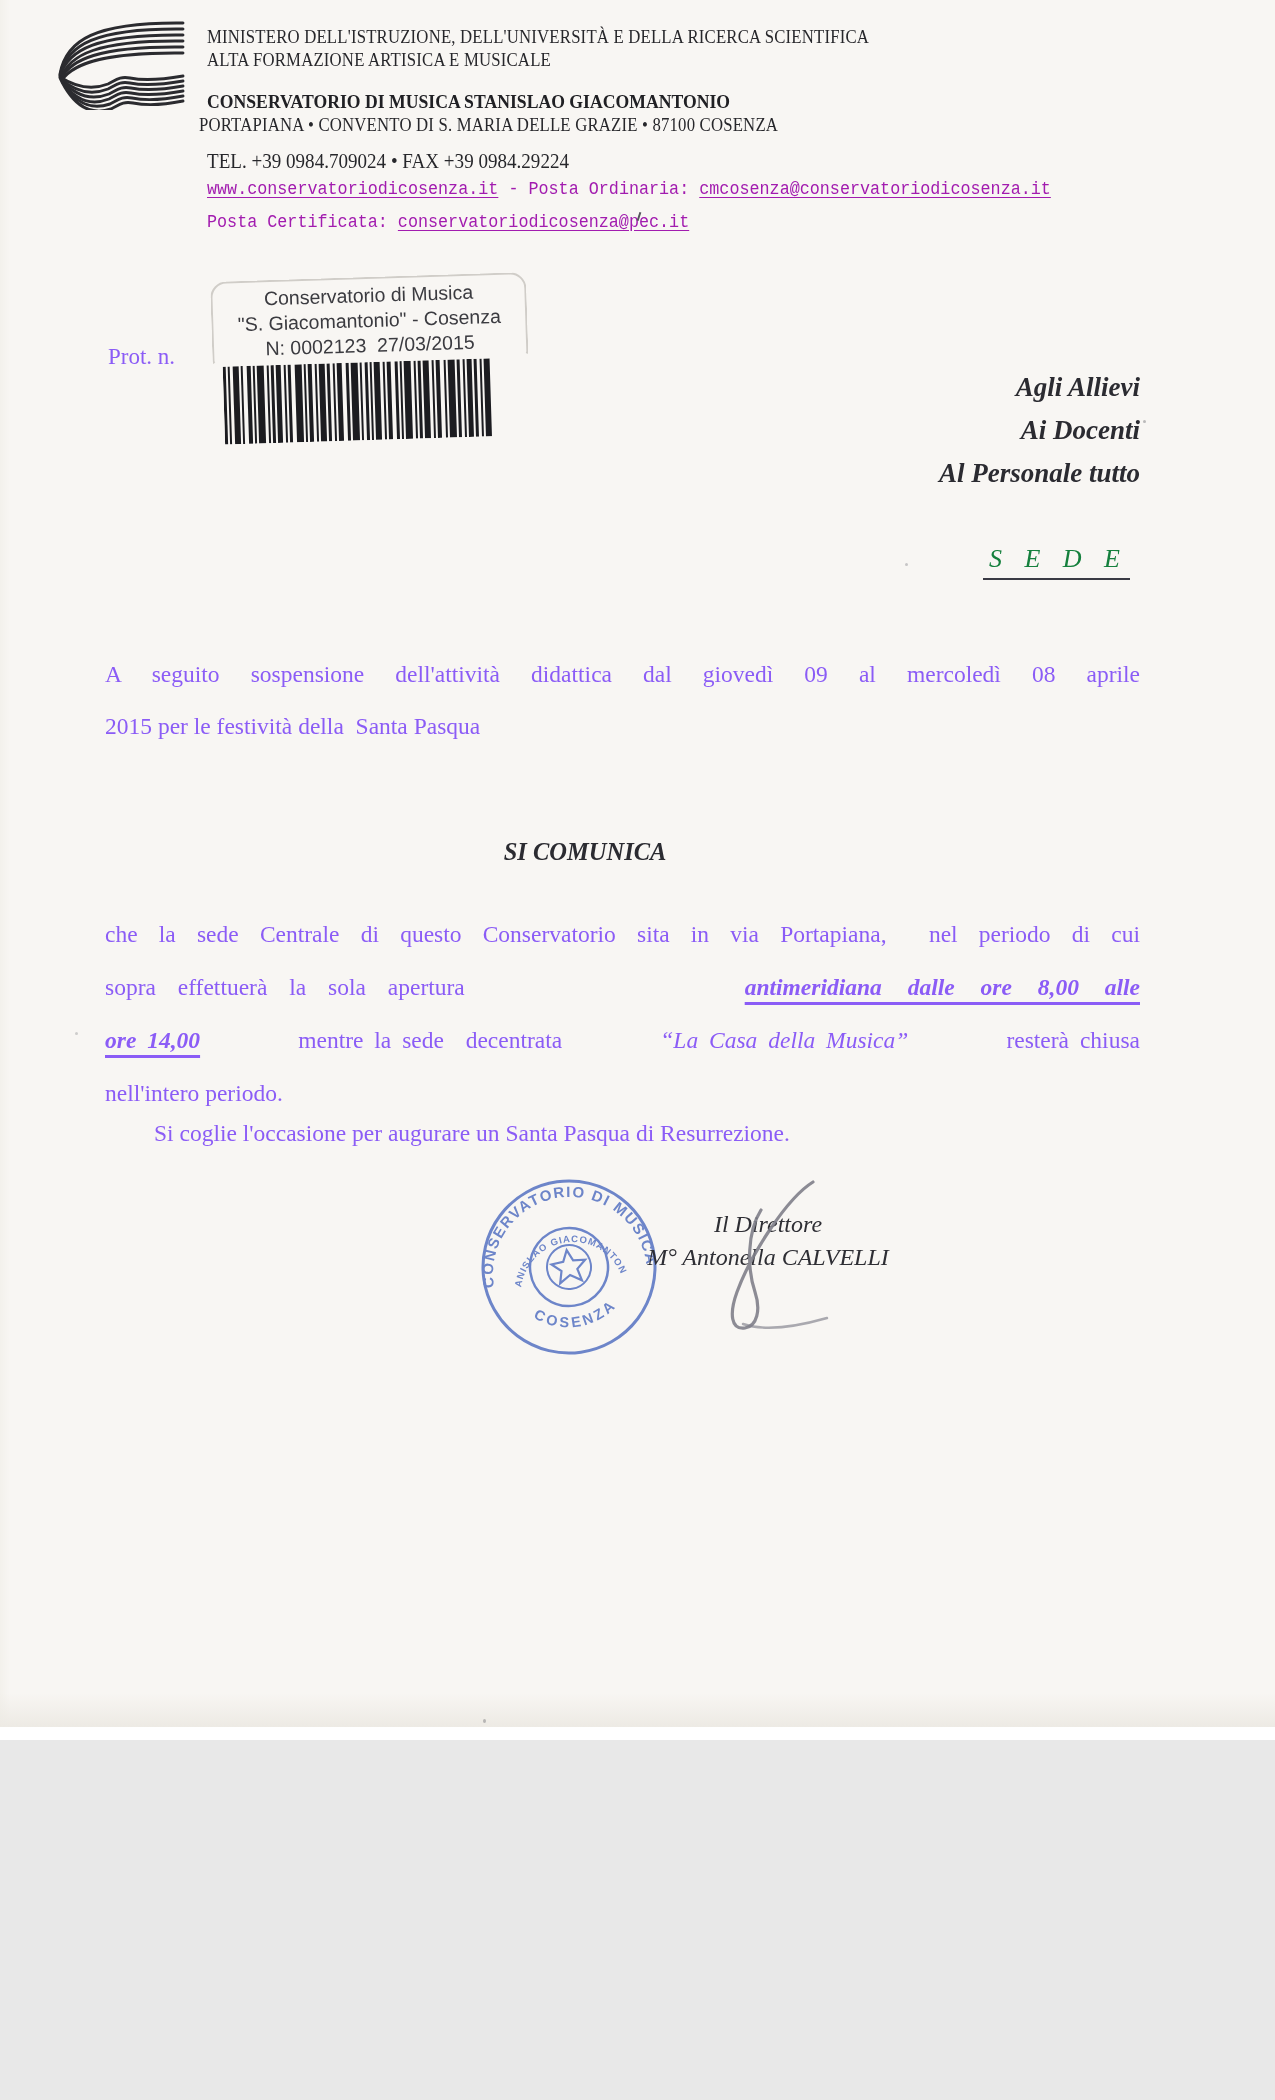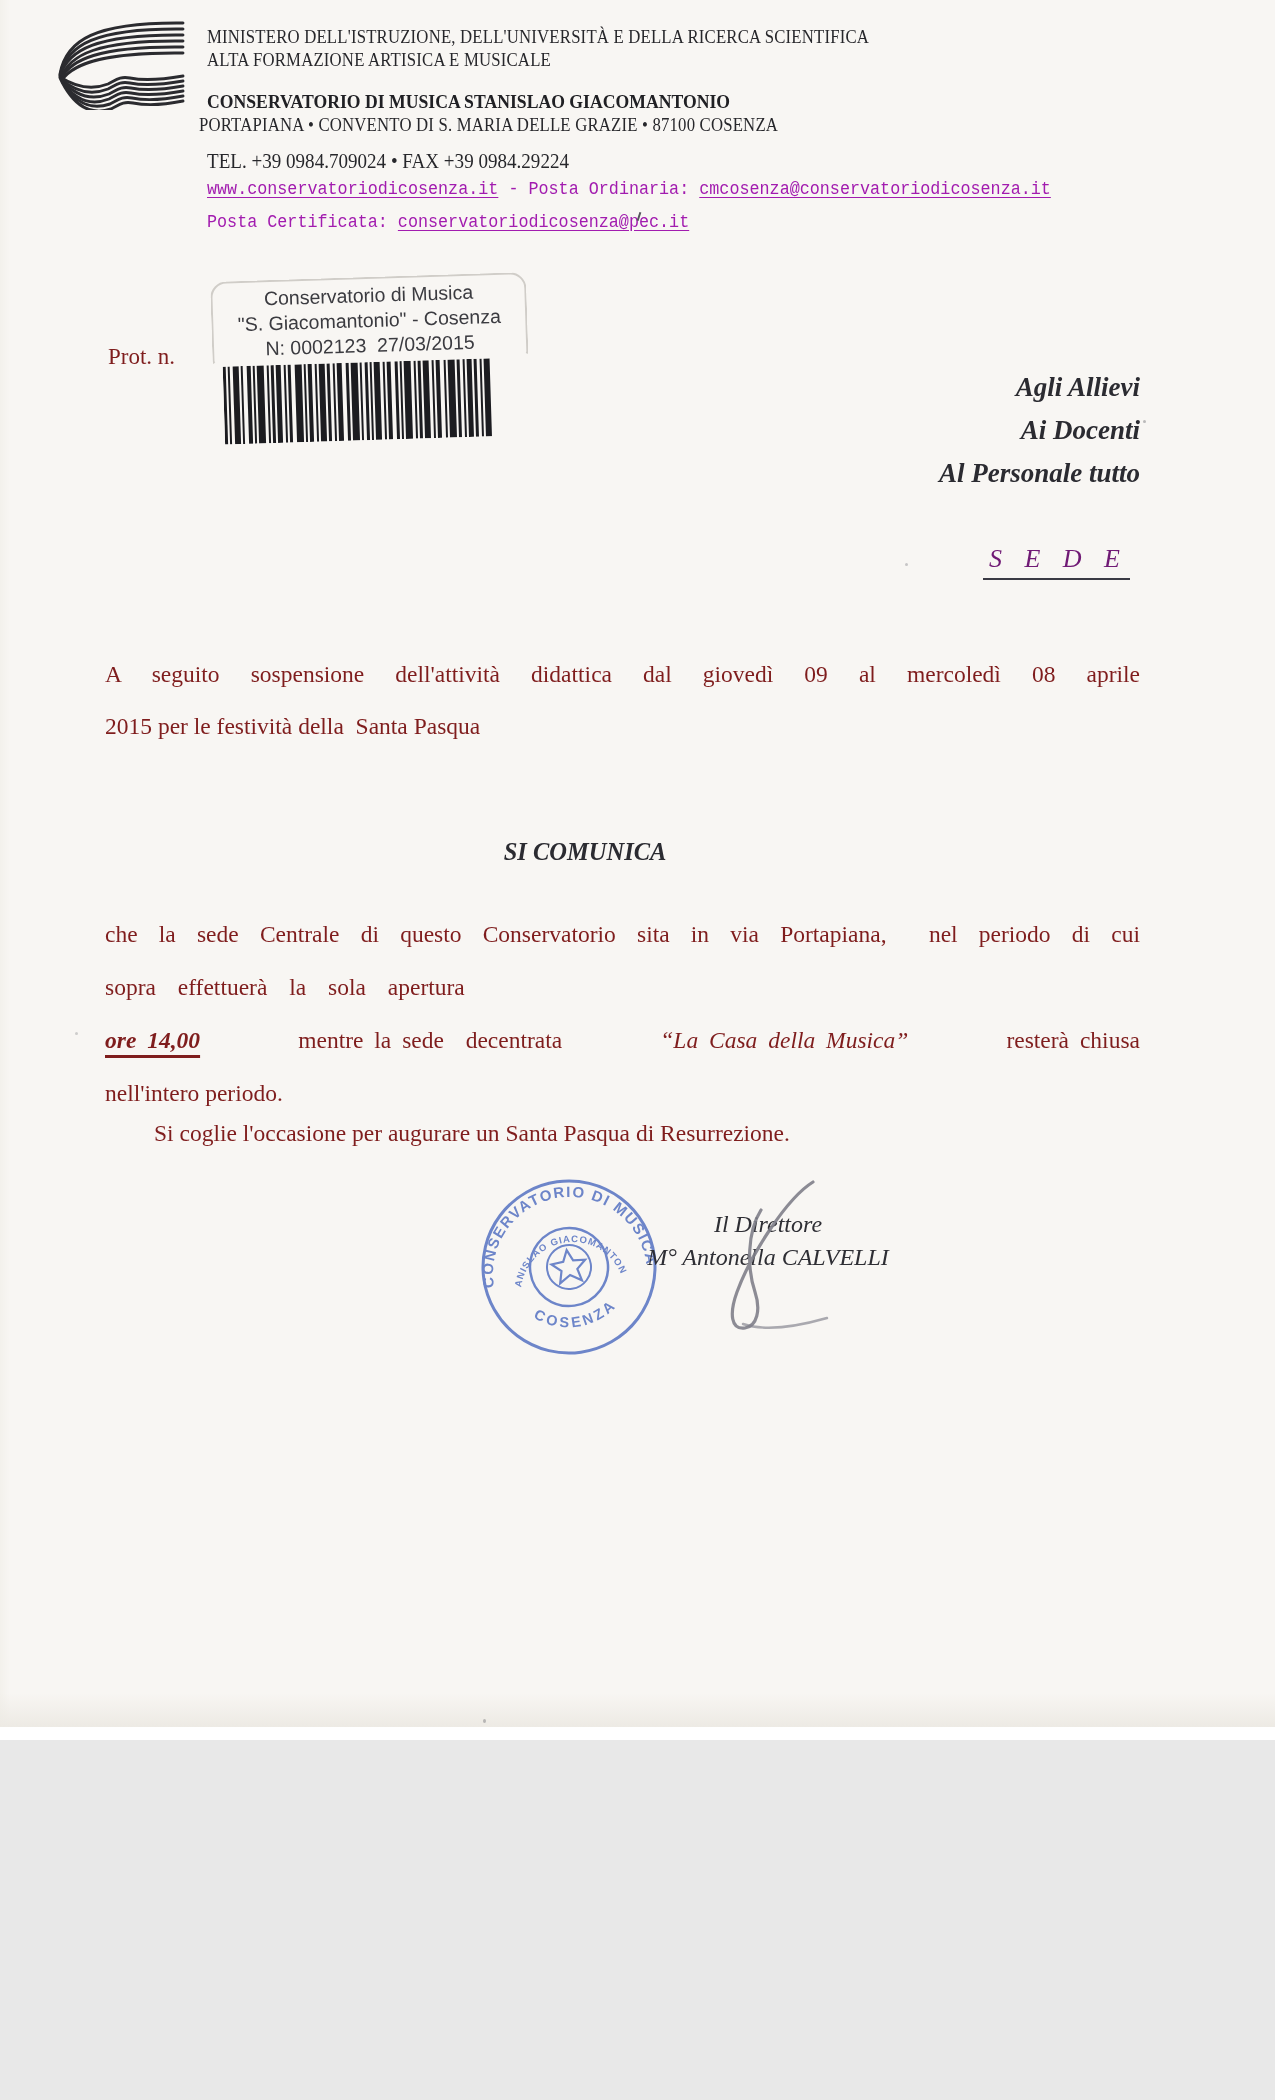--- a/index.html
+++ b/index.html
@@ -21,24 +21,24 @@
   .u{text-decoration:underline;text-underline-offset:3px;}
   
   .sticker{left:210px;top:282px;width:316px;transform:rotate(-1.8deg);transform-origin:left top;}
   .sticker-label{border:2px solid rgba(125,120,110,.32);border-bottom-color:transparent;
         border-radius:16px 16px 4px 4px;padding:4px 6px 0 6px;text-align:center;
         font-family:"Liberation Sans",sans-serif;font-size:19.5px;line-height:25px;color:#3b3b40;}
   .barcode{margin:2px 0 0 10px;}
   
   .recipients{left:600px;top:366px;width:540px;text-align:right;
         font-size:27px;line-height:43px;font-weight:bold;font-style:italic;color:#2b2b31;}
-  .sede{left:600px;top:544px;width:530px;text-align:right;font-size:26px;font-style:italic;color:#701a75;}
+  .sede{left:600px;top:544px;width:530px;text-align:right;font-size:26px;font-style:italic;color:#15803d;}
   .sede span{display:inline-block;letter-spacing:8px;border-bottom:2.5px solid #3a3a44;padding:0 2px 4px 6px;}
   
-  .body-txt{font-size:23.5px;color:#7f1d1d;}
+  .body-txt{font-size:23.5px;color:#8b5cf6;}
   .p1{left:105px;top:648px;width:1035px;line-height:52px;}
   .p2{left:105px;top:908px;width:1035px;line-height:53px;}
   .line{white-space:pre-wrap;}
   .jline{text-align:justify;text-align-last:justify;}
   .fline{display:flex;justify-content:space-between;align-items:baseline;}
   .em{font-weight:bold;font-style:italic;text-decoration:underline;
       text-decoration-thickness:2.5px;text-underline-offset:7px;}
   .ital{font-style:italic;}
   .ws16{word-spacing:16px;}
   .ws20{word-spacing:20px;}
@@ -168,20 +168,21 @@
     <div class="line jline">A seguito sospensione dell'attività didattica dal giovedì 09 al mercoledì 08 aprile</div>
     <div class="line">2015 per le festività della  Santa Pasqua</div>
   </div>
 
   <div class="abs heading">SI COMUNICA</div>
 
   <div class="abs body-txt p2">
     <div class="line jline">che la sede Centrale di questo Conservatorio sita in via Portapiana,  nel periodo di cui</div>
     <div class="fline">
       <span class="ws16 nw">sopra effettuerà la sola apertura</span>
+      <span class="em ws20 nw">antimeridiana dalle ore 8,00 alle</span>
     </div>
     <div class="fline ws5">
       <span class="em nw">ore 14,00</span>
       <span class="nw">mentre la sede  decentrata</span>
       <span class="ital nw">“La Casa della Musica”</span>
       <span class="nw">resterà chiusa</span>
     </div>
     <div class="line">nell'intero periodo.</div>
   </div>
 

